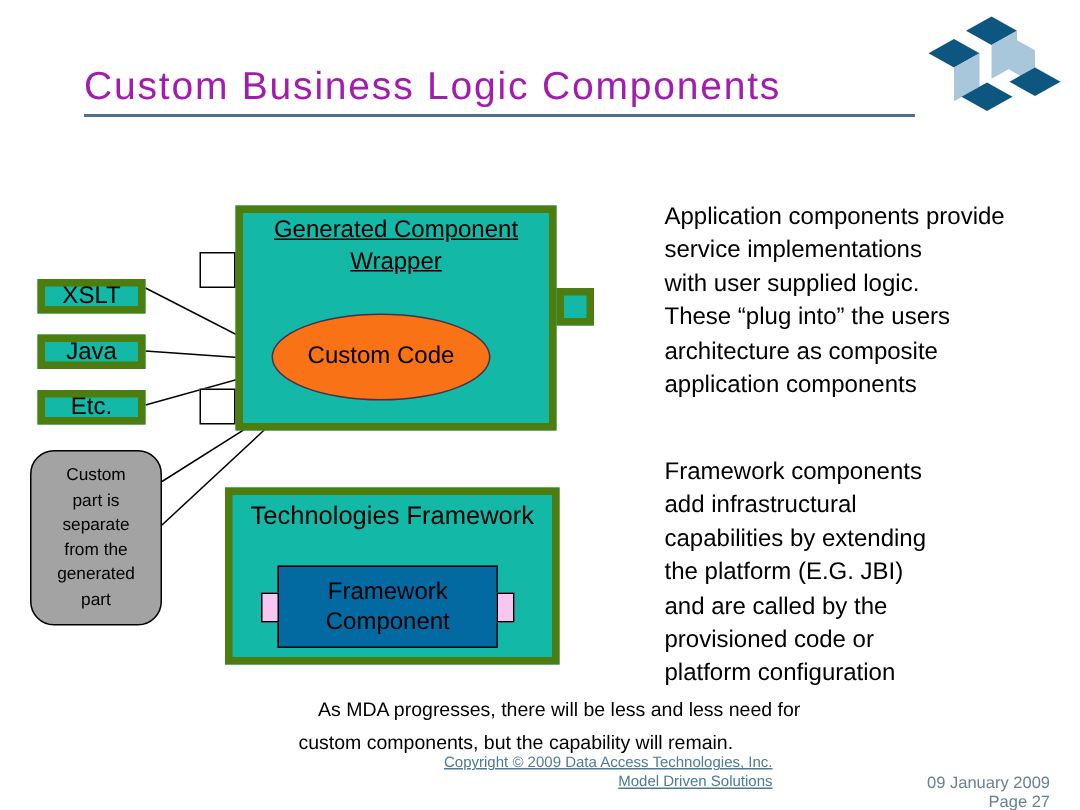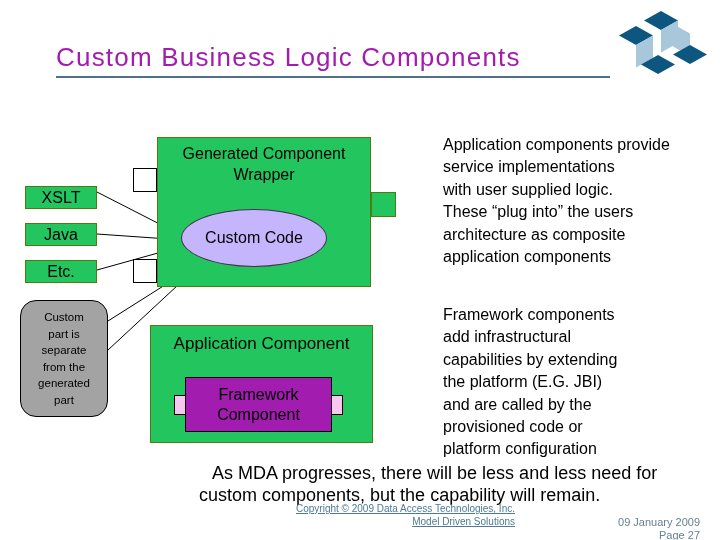--- a/index.html
+++ b/index.html
@@ -9,64 +9,64 @@
   }
   
   .title{
     position:absolute;left:56px;top:42px;font-size:26px;letter-spacing:1.2px;
     color:#a21caf;white-space:nowrap;
   }
   .title-rule{position:absolute;left:56px;top:76px;width:554px;height:2px;background:#4e708c;}
   .logo{position:absolute;left:612px;top:8px;}
   
   .abs{position:absolute;box-sizing:border-box;}
-  .box{border:1px solid #4d7c0f;background:#22c55e;}
+  .box{border:5px solid #4d7c0f;background:#14b8a6;}
   .ctr{display:flex;align-items:center;justify-content:center;text-align:center;}
   .pre{white-space:pre-line;}
   .z1{z-index:1;}.z2{z-index:2;}.z3{z-index:3;}
   
   .wrapper-box{left:157px;top:137px;width:214px;height:150px;}
-  .wrapper-label{left:162px;top:143px;width:204px;font-size:16px;line-height:21px;text-align:center;z-index:2;}
+  .wrapper-label{left:162px;top:143px;width:204px;font-size:16px;line-height:21px;text-align:center;z-index:2;text-decoration:underline;}
   .port-w{width:24px;height:24px;background:#fff;border:1px solid #000;}
   .port-lt{left:133px;top:168px;}
   .port-lb{left:133px;top:259px;}
   .port-r{left:371px;top:192px;width:25px;height:25px;}
   .ellipse{
     left:181px;top:209px;width:146px;height:58px;border-radius:50%;
-    background:#c4b5fd;border:1px solid #46304a;font-size:16px;
+    background:#f97316;border:1px solid #46304a;font-size:16px;
   }
   
   .side-box{left:25px;width:72px;height:23px;font-size:16px;}
   .side-xslt{top:186px;}
   .side-java{top:223px;}
   .side-etc{top:260px;}
   
   .callout{
     left:20px;top:300px;width:88px;height:117px;border:1px solid #000;
     border-radius:16px;background:#a3a3a3;font-size:11.5px;line-height:16.5px;
   }
   
   .framework-box{left:150px;top:325px;width:223px;height:118px;}
   .framework-label{left:155px;top:334px;width:213px;font-size:17px;text-align:center;z-index:2;}
   .fw-comp{
-    left:185px;top:377px;width:147px;height:55px;background:#a21caf;
+    left:185px;top:377px;width:147px;height:55px;background:#0369a1;
     border:1px solid #000;font-size:16px;line-height:20px;
   }
   .port-p{width:12px;height:20px;background:#f7c6f1;border:1px solid #000;}
   .port-pl{left:174px;top:395px;}
   .port-pr{left:331px;top:395px;}
   
   .lines{position:absolute;left:0;top:0;width:720px;height:540px;pointer-events:none;}
   
   .note{position:absolute;left:443px;width:276px;font-size:16px;line-height:22.4px;}
   .note1{top:134px;}
   .note2{top:304px;}
   
   .footer-message{
-    position:absolute;left:199px;top:462px;width:492px;font-size:18px;
+    position:absolute;left:199px;top:462px;width:492px;font-size:13px;
     line-height:22px;text-indent:13px;
   }
   .copyright{
     position:absolute;left:215px;top:503px;width:300px;text-align:right;
     font-size:10px;line-height:12.5px;color:#4d7a94;text-decoration:underline;
   }
   .dateblock{
     position:absolute;left:560px;top:516px;width:140px;text-align:right;
     font-size:11px;line-height:13px;color:#68818f;
   }
@@ -116,21 +116,21 @@
   <div class="abs box ctr side-box side-java z2">Java</div>
 
   <div class="abs ctr callout pre z2">Custom
 part is
 separate
 from the
 generated
 part</div>
 
   <div class="abs box framework-box z1"></div>
-  <div class="abs framework-label">Application Component</div>
+  <div class="abs framework-label">Technologies Framework</div>
   <div class="abs ctr fw-comp pre z2">Framework
 Component</div>
   <div class="abs port-p port-pl z3"></div>
   <div class="abs port-p port-pr z3"></div>
 
   <div class="note note1 pre">Application components provide
 service implementations
 with user supplied logic.
 These “plug into” the users
 architecture as composite

